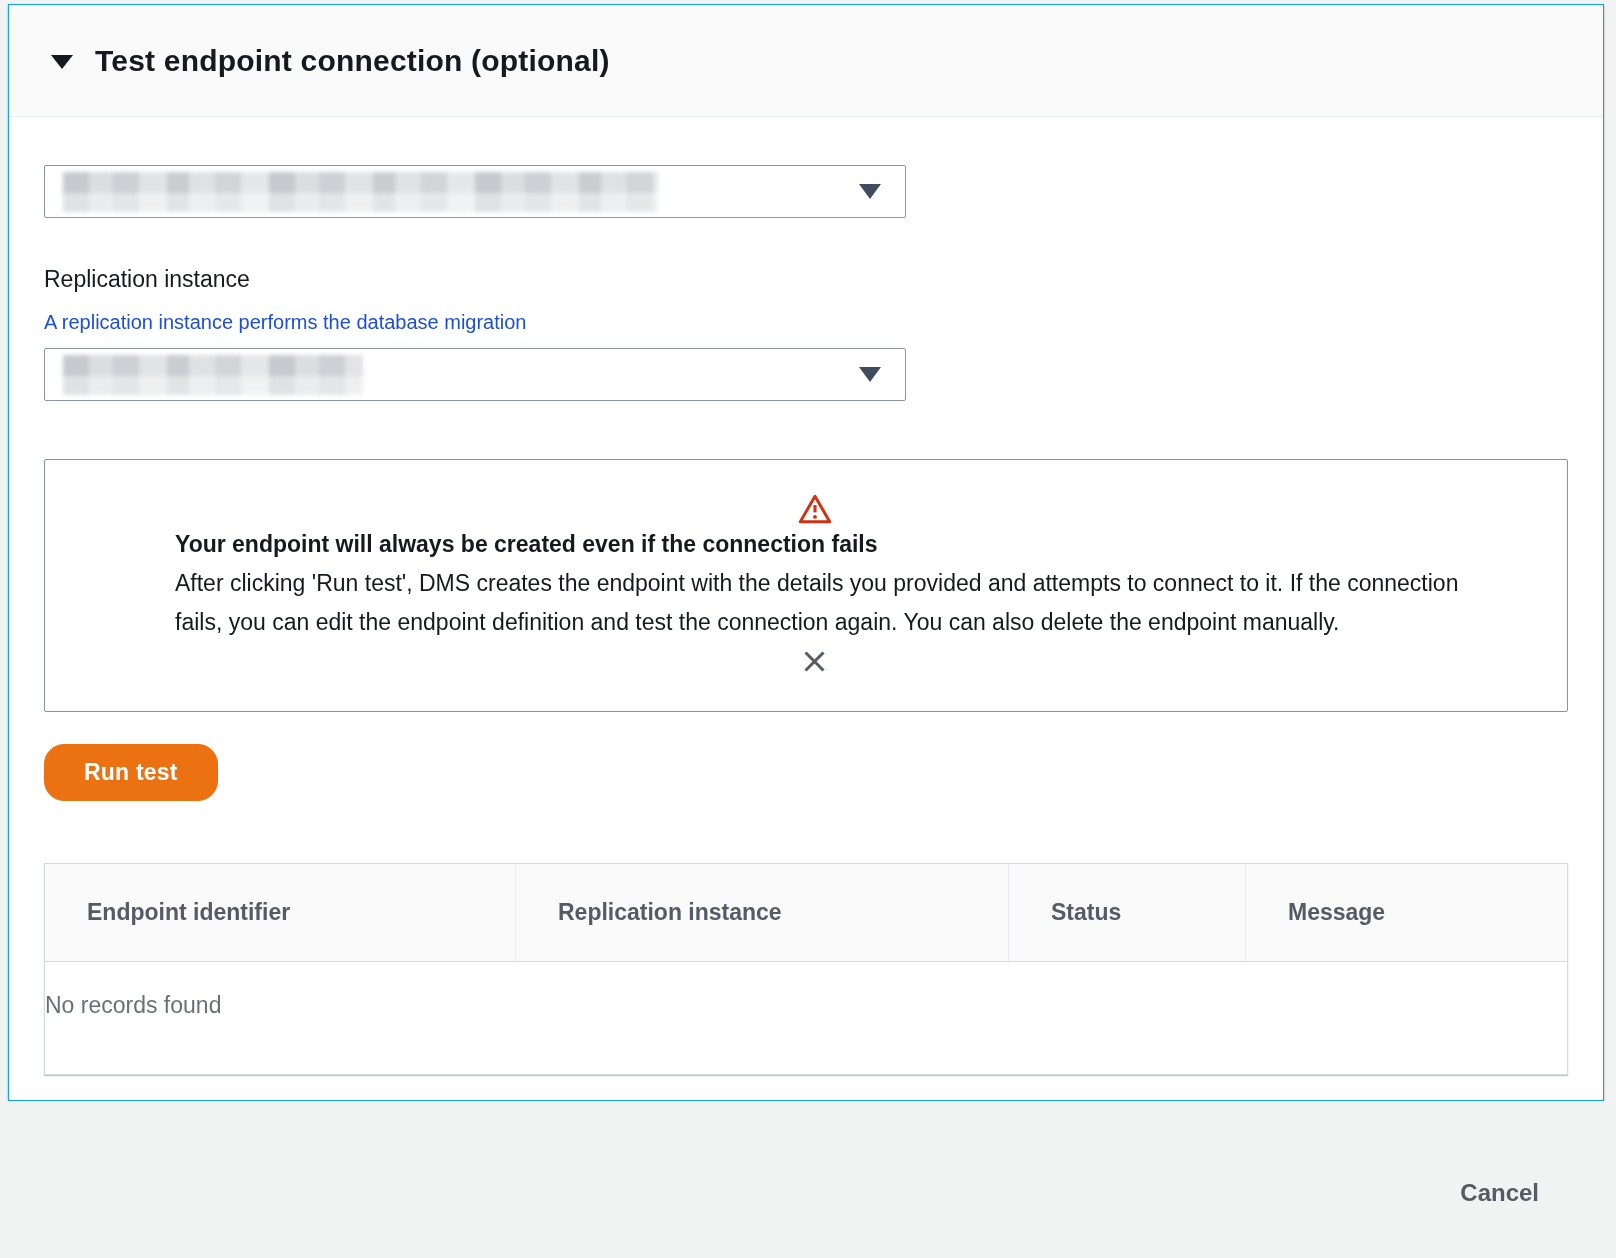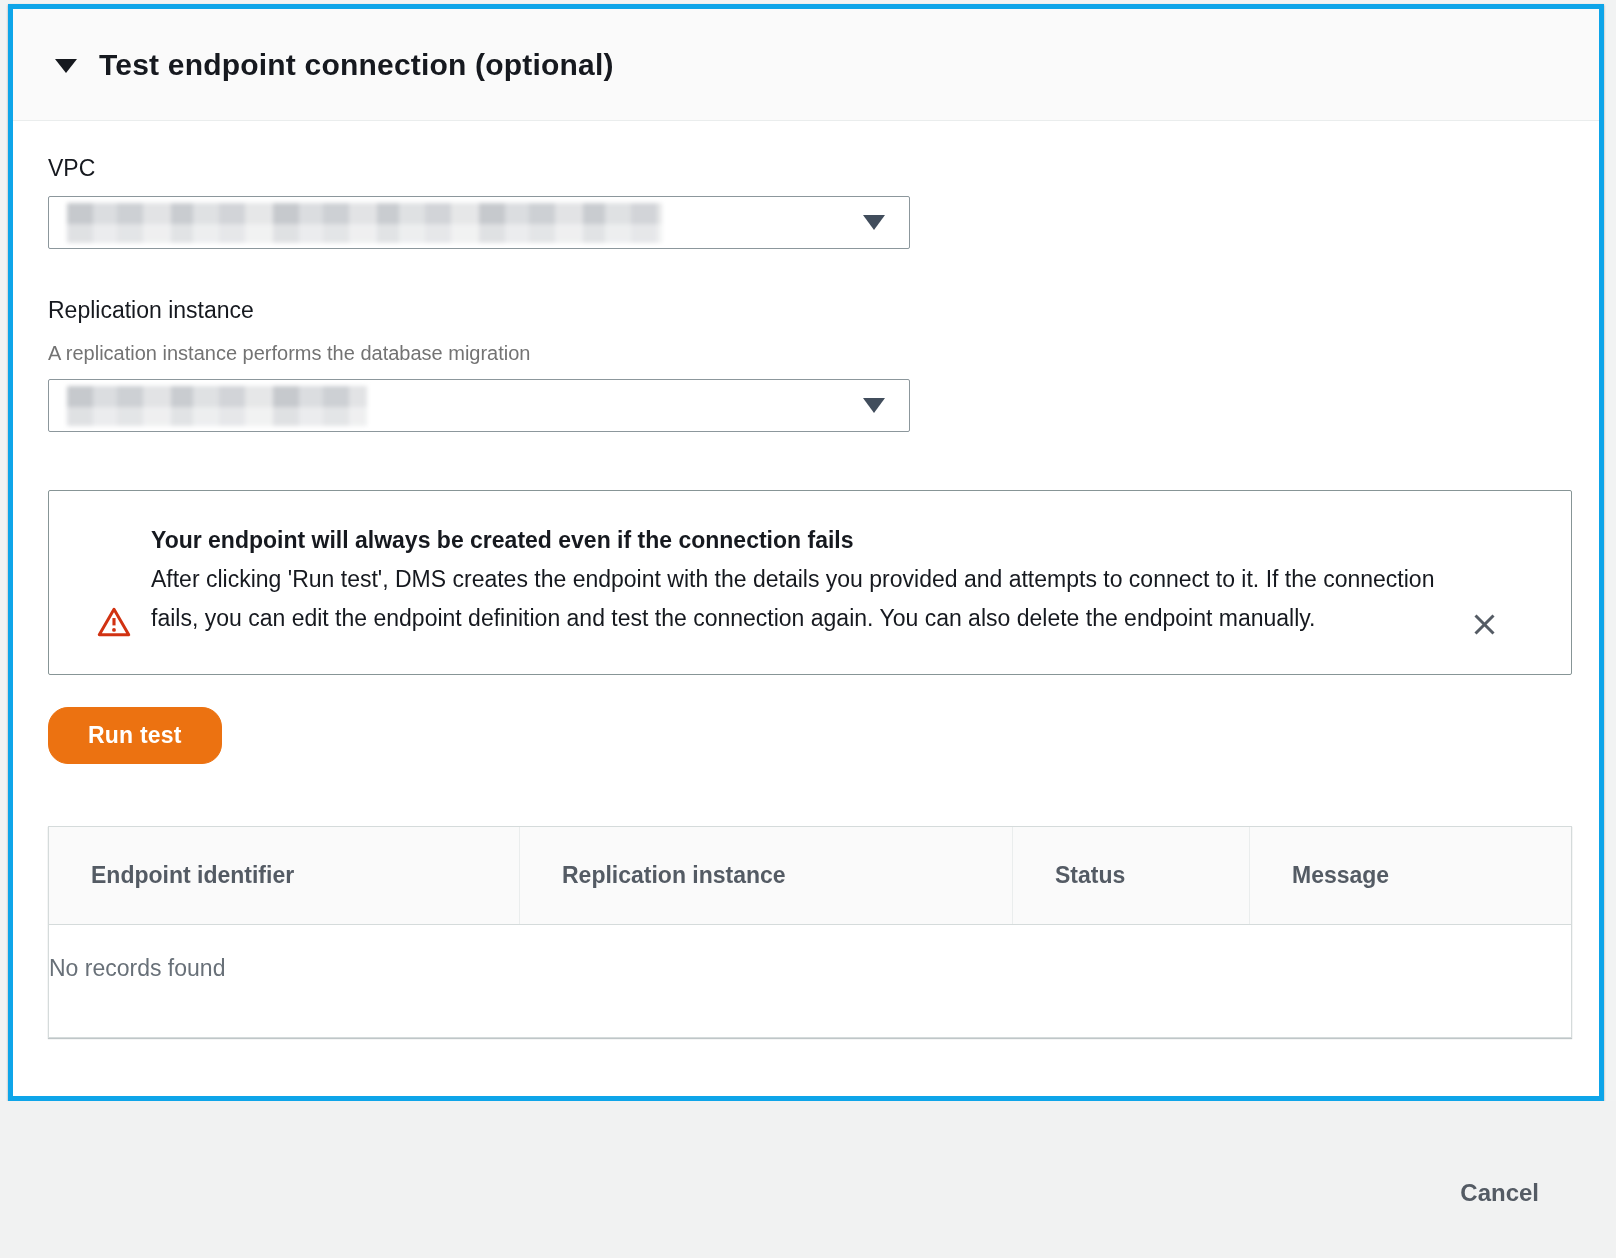--- a/index.html
+++ b/index.html
@@ -9,21 +9,21 @@
     background: #f2f3f3;
     color: #16191f;
     overflow: hidden;
   }
   
   .panel {
     position: absolute;
     left: 8px; top: 4px;
     width: 1596px; height: 1097px;
     background: #ffffff;
-    border: 5px solid #0ea5e9;
+    border: 1px solid #0ea5e9;
     box-shadow: 0 1px 2px 0 rgba(0,28,36,.35);
   }
   .panel-header {
     height: 112px;
     background: #fafafa;
     border-bottom: 1px solid #eaeded;
     display: flex;
     align-items: center;
     padding-left: 42px;
     cursor: pointer;
@@ -46,21 +46,21 @@
     padding: 34px 36px 0 35px;
   }
   
   .field-label {
     font-size: 23px;
     color: #16191f;
     margin-bottom: 4px;
   }
   .field-desc {
     font-size: 20px;
-    color: #737373;
+    color: #1d4ed8;
     margin-top: 18px;
   }
   .select {
     margin-top: 14px;
     width: 862px;
     height: 53px;
     background: #fff;
     border: 1px solid #8c979c;
     border-radius: 2px;
     display: flex;
@@ -91,21 +91,22 @@
   .gap-48 { height: 48px; }
   
   .alert {
     margin-top: 58px;
     width: 1524px;
     border: 1px solid #879596;
     border-radius: 2px;
     background: #fff;
     padding: 30px 30px 36px 48px;
     display: flex;
-    align-items: flex-end;
+    align-items: center;
+    flex-direction: column;
   }
   .alert svg.warn { flex: none; margin-top: 3px; }
   .alert-text { margin-left: 20px; flex: 1 1 auto; max-width: 1300px; }
   .alert-title {
     font-size: 23px;
     font-weight: bold;
     color: #16191f;
     line-height: 38px;
   }
   .alert-body {
@@ -203,21 +204,20 @@
 
 <div class="panel">
 
   <div class="panel-header">
     <span class="caret-down"></span>
     <span class="panel-title">Test endpoint connection (optional)</span>
   </div>
 
   <div class="panel-body">
 
-    <div class="field-label">VPC</div>
     <div class="select">
       <span class="redacted vpc"></span>
       <span class="select-caret"></span>
     </div>
 
     <div class="gap-48"></div>
 
     <div class="field-label">Replication instance</div>
     <div class="field-desc">A replication instance performs the database migration</div>
     <div class="select">

